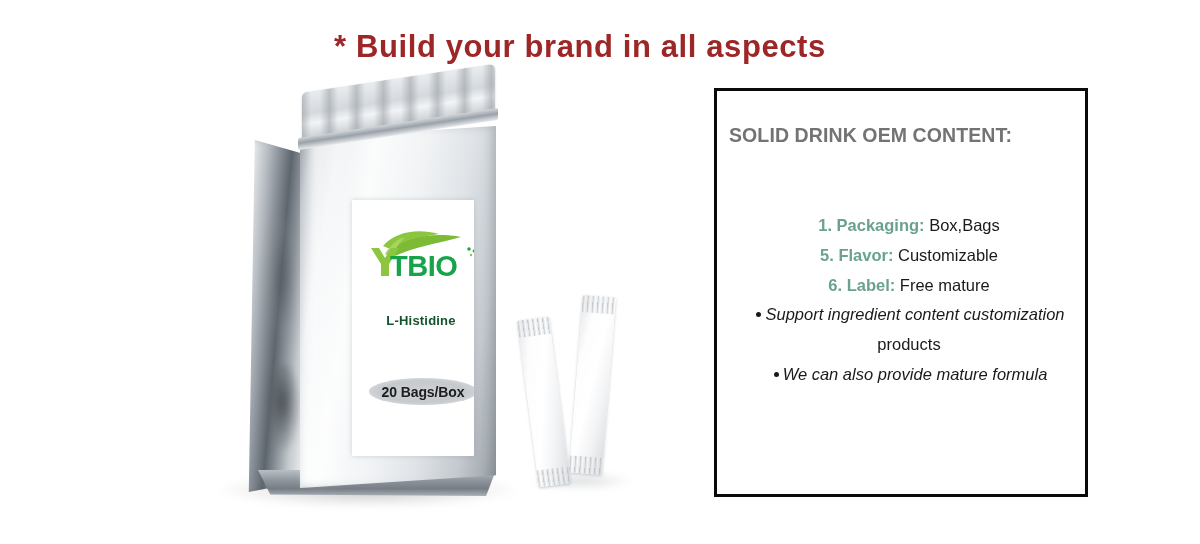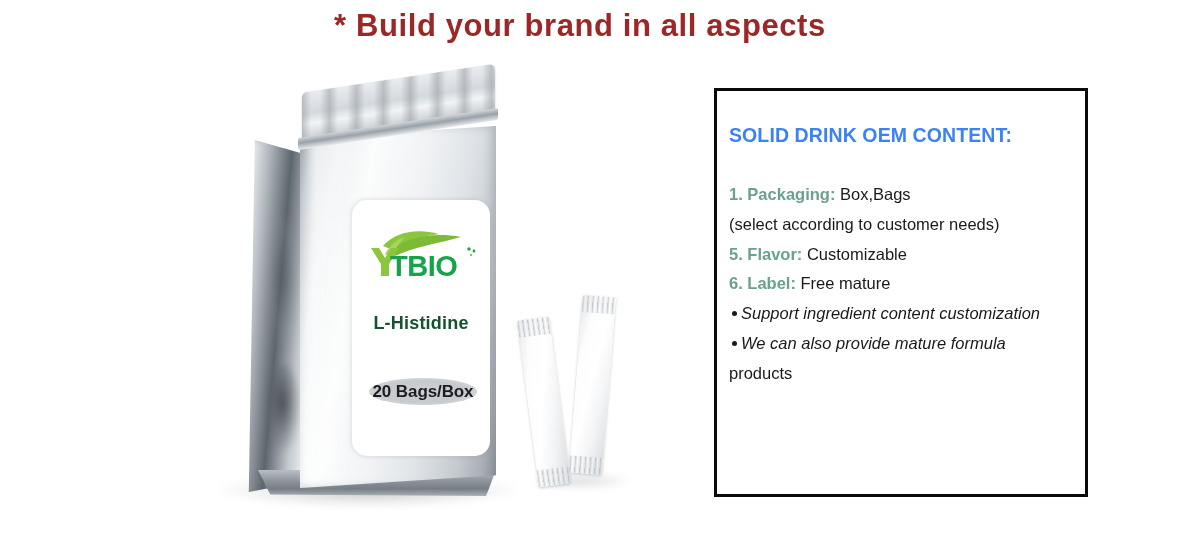--- a/index.html
+++ b/index.html
@@ -16,21 +16,21 @@
     width: 1200px;
     height: 544px;
     background: #ffffff;
     overflow: hidden;
   }
 
   
   #headline {
     position: absolute;
     left: 0;
-    top: 8px;
+    top: 29px;
     width: 1160px;
     text-align: center;
     font-size: 31px;
     font-weight: bold;
     letter-spacing: 0.6px;
     color: #9d2627;
     white-space: nowrap;
   }
 
   
@@ -163,63 +163,63 @@
     background: linear-gradient(90deg, rgba(255,255,255,0.72) 0%, rgba(255,255,255,0.10) 100%);
     filter: blur(4px);
     transform: skewX(-1.2deg);
   }
 
   
   .bag-label {
     position: absolute;
     left: 144px;
     top: 126px;
-    width: 138px;
+    width: 122px;
     height: 256px;
     background: #ffffff;
-    border-radius: 15px;
+    border-radius: 1px;
     box-shadow: 0 0 5px rgba(120,126,132,0.30);
     overflow: hidden;
   }
 
   
   .logo {
     position: absolute;
     left: 13px;
     top: 24px;
     width: 116px;
     height: 56px;
   }
   .logo svg { display: block; }
 
   .label-product {
     position: absolute;
     left: 0;
     top: 113px;
     width: 138px;
     text-align: center;
-    font-size: 18px;
+    font-size: 13px;
     font-weight: bold;
     color: #14532d;
     letter-spacing: 0.2px;
   }
   .label-badge {
     position: absolute;
     left: 17px;
     top: 178px;
     width: 108px;
     height: 27px;
     border-radius: 50%;
     background: radial-gradient(ellipse at 50% 50%, #cfd2d5 0%, #c5c9cd 55%, #dee1e4 88%, rgba(255,255,255,0) 100%);
     display: flex;
     align-items: center;
     justify-content: center;
   }
   .label-badge span {
-    font-size: 17px;
+    font-size: 14px;
     font-weight: bold;
     color: #1c1c1c;
     letter-spacing: -0.1px;
   }
 
   
   #sachets {
     position: absolute;
     left: 524px;
     top: 296px;
@@ -281,28 +281,29 @@
     border: 3px solid #0a0a0a;
     background: #ffffff;
     box-sizing: border-box;
   }
   #info-title {
     position: absolute;
     left: 12px;
     top: 33px;
     font-size: 19.5px;
     font-weight: bold;
-    color: #3b82f6;
+    color: #737373;
     letter-spacing: 0.1px;
   }
   #info-list {
     position: absolute;
     left: 6px;
-    top: 89px;
+    top: 120px;
     width: 366px;
+    text-align: center;
   }
   .info-line {
     font-size: 16.5px;
     color: #1a1a1a;
     line-height: 29.8px;
     white-space: nowrap;
     padding-left: 6px;
   }
   .info-line .key {
     color: #6aa18f;
@@ -375,22 +376,21 @@
     <div class="stick" id="stick-front">
       <div class="crimp top"></div>
       <div class="crimp bottom"></div>
     </div>
   </div>
 
   <div id="info-box">
     <div id="info-title">SOLID DRINK OEM CONTENT:</div>
     <div id="info-list">
         <div class="info-line"><span class="key">1. Packaging:</span><span> Box,Bags</span></div>
-        <div class="info-line plain-indent"><span>(select according to customer needs)</span></div>
         <div class="info-line"><span class="key">5. Flavor:</span><span> Customizable</span></div>
         <div class="info-line"><span class="key">6. Label:</span><span> Free mature</span></div>
         <div class="info-line bullet"><span class="dot"></span><span>Support ingredient content customization</span></div>
+        <div class="info-line plain-indent"><span>products</span></div>
         <div class="info-line bullet"><span class="dot"></span><span>We can also provide mature formula</span></div>
-        <div class="info-line plain-indent"><span>products</span></div>
       </div>
   </div>
 
 </div>
 
 </body></html>

